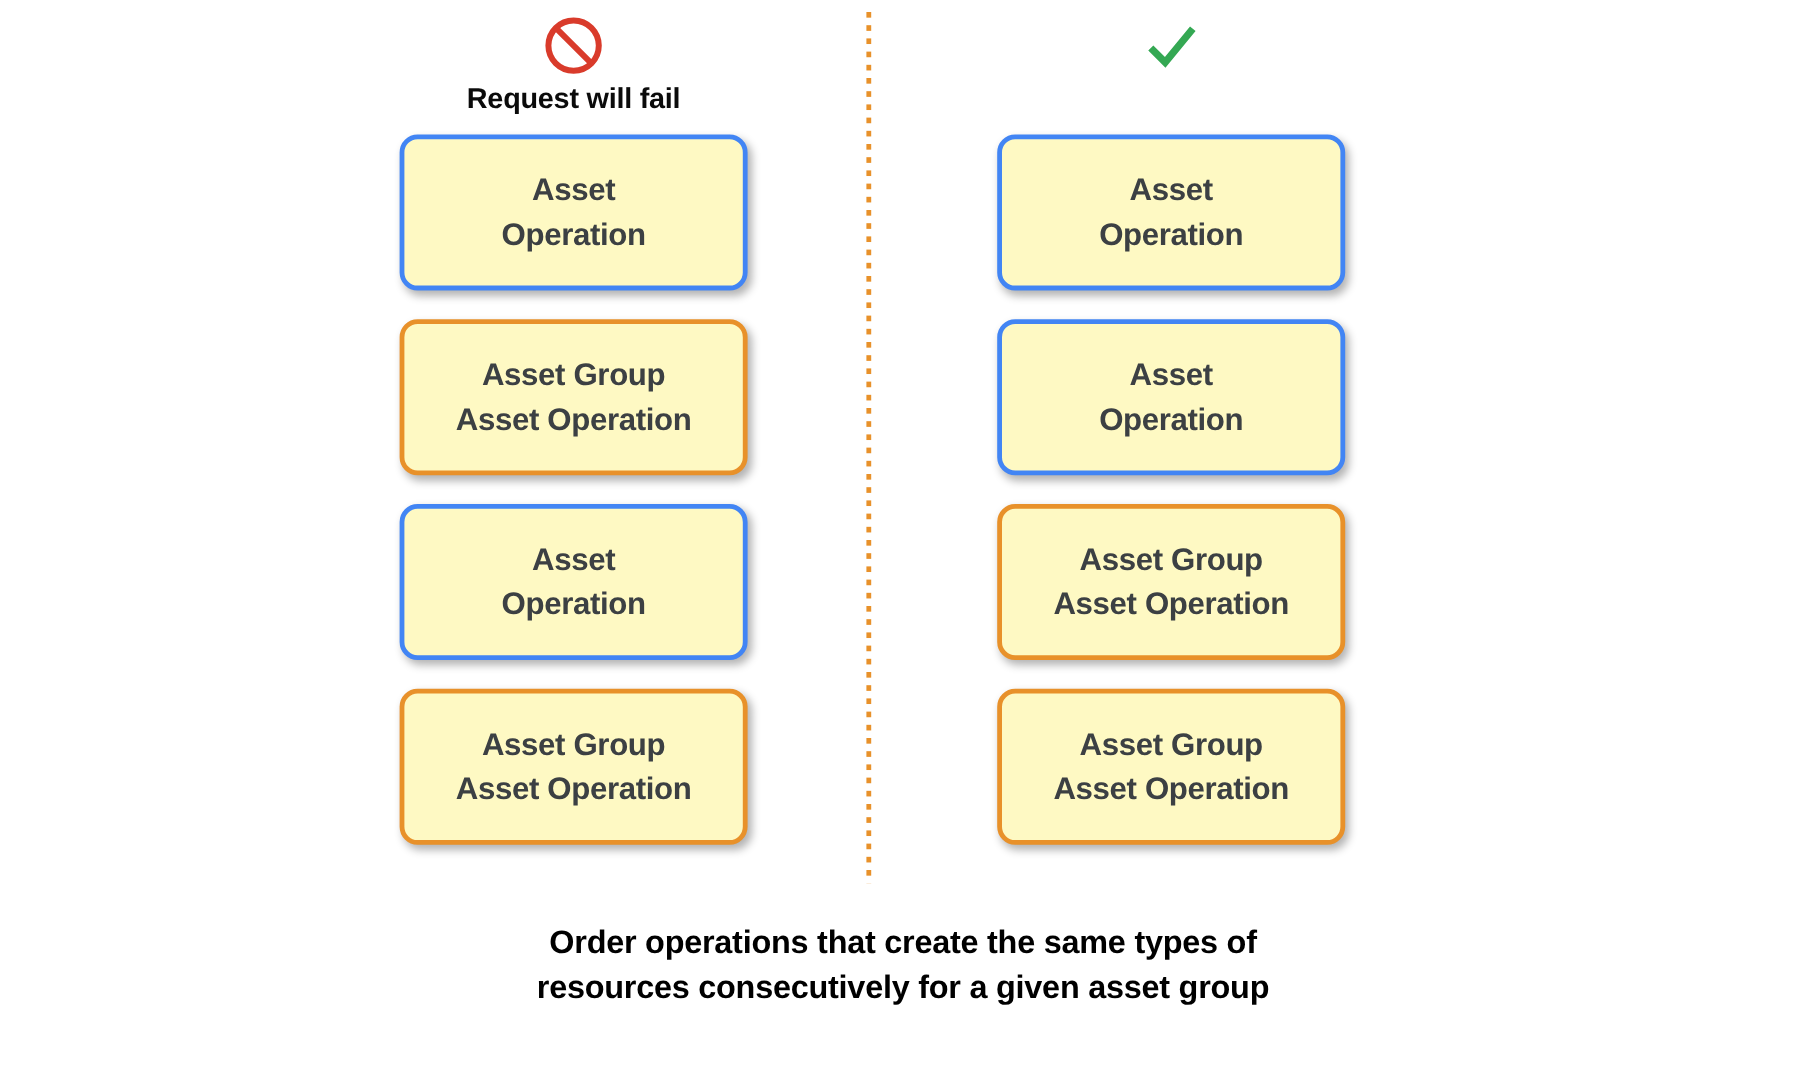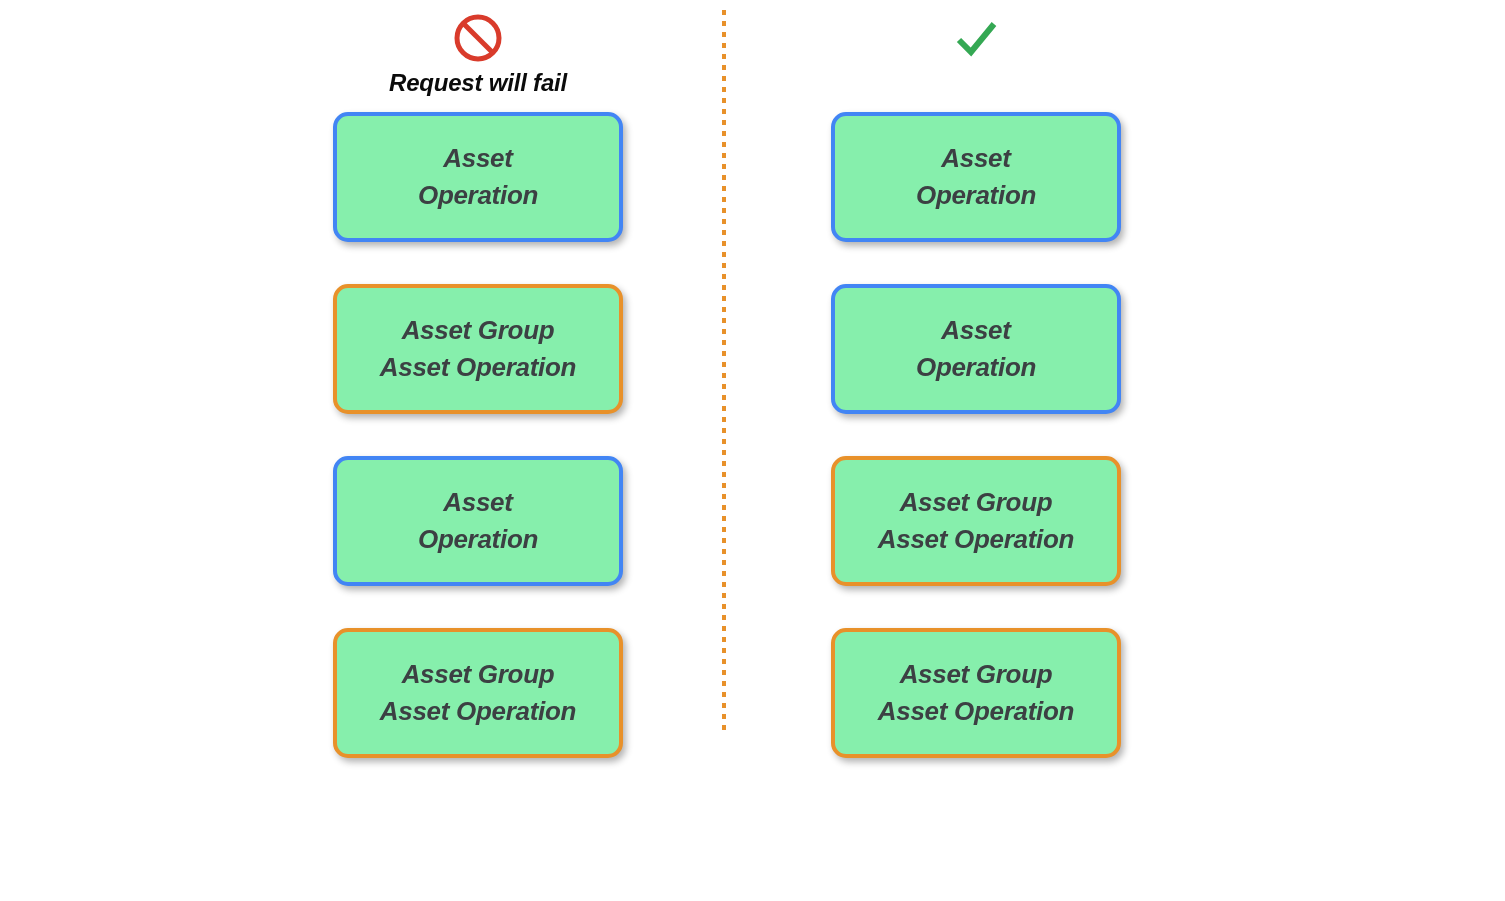--- a/index.html
+++ b/index.html
@@ -14,21 +14,20 @@
     overflow: hidden;
     font-family: "Liberation Sans", sans-serif;
     -webkit-font-smoothing: antialiased;
   }
 
   .canvas {
     position: absolute;
     inset: 0;
     width: 1505px;
     height: 901px;
-    font-style: italic;
   }
 
   
   .divider {
     position: absolute;
     left: 722px;
     top: 10px;
     width: 4px;
     height: 726px;
     background-image: linear-gradient(
@@ -81,24 +80,24 @@
     position: absolute;
     top: 112px;
     left: 5px;
     width: 290px;
   }
 
   .op-box {
     box-sizing: border-box;
     width: 290px;
     height: 130px;
-    margin-bottom: 42px;
+    margin-bottom: 24px;
     border-radius: 15px;
     border: 4px solid #4285f4;
-    background: #86efac;
+    background: #fef9c3;
     box-shadow: 3px 4px 7px rgba(0,0,0,0.30);
     display: flex;
     align-items: center;
     justify-content: center;
     text-align: center;
   }
   .op-box.kind-asset       { border-color: #4285f4; }
   .op-box.kind-asset-group { border-color: #e8912a; }
 
   .op-box-label {
@@ -183,14 +182,16 @@
         <span class="op-box-label">Asset Group
 Asset Operation</span>
       </div>
       <div class="op-box kind-asset-group">
         <span class="op-box-label">Asset Group
 Asset Operation</span>
       </div>
     </div>
   </div>
 
+  <div class="caption">Order operations that create the same types of
+resources consecutively for a given asset group</div>
 
 </div>
 
 </body></html>

